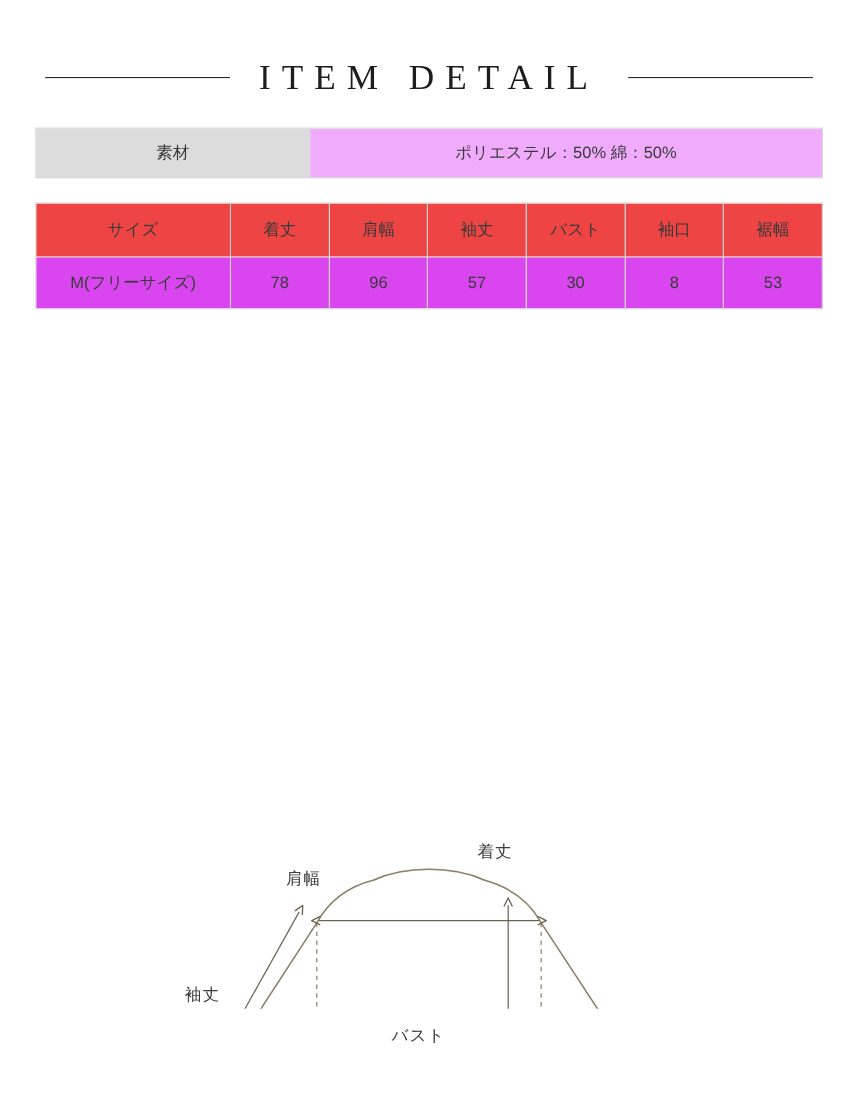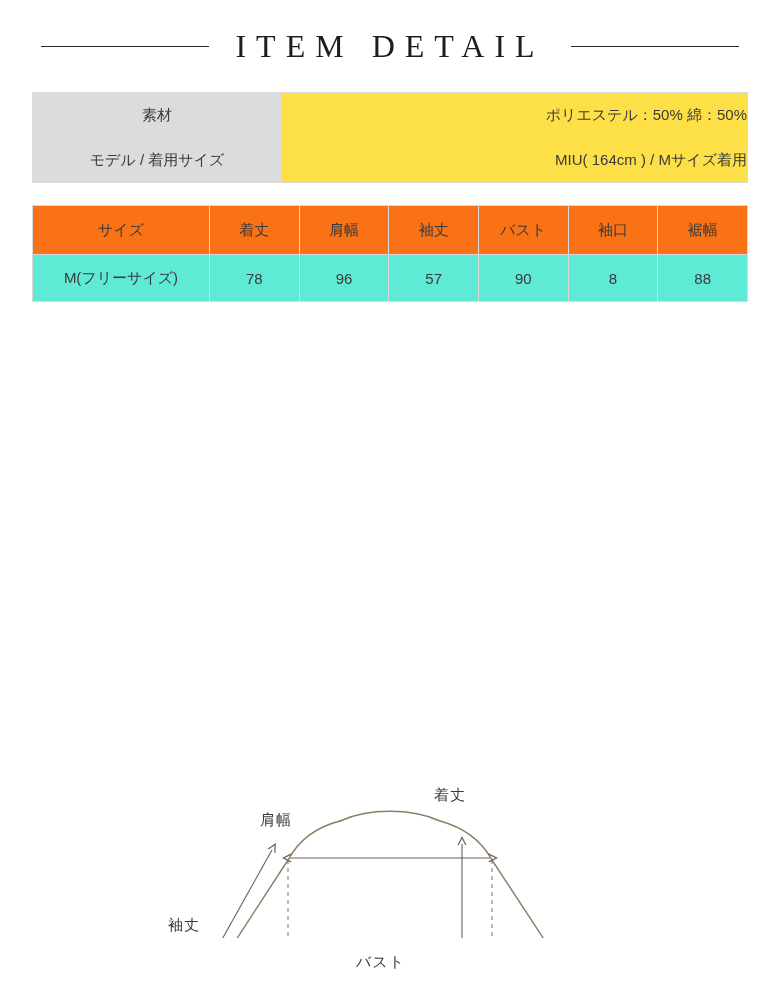--- a/index.html
+++ b/index.html
@@ -18,20 +18,21 @@
   }
 
   
   .header {
     display: flex;
     align-items: center;
     justify-content: center;
     height: 92px;
     padding: 0 41px;
     box-sizing: border-box;
+    margin-top: 24px;
   }
   .header .rule {
     flex: 1 1 auto;
     height: 1px;
     background: #2b2b2b;
   }
   .header .title {
     font-size: 32px;
     letter-spacing: 10px;
     font-weight: 400;
@@ -60,34 +61,33 @@
     padding: 0;
     height: 44px;
     vertical-align: middle;
   }
   .spec-table td.label {
     background: #dcdcdc;
     width: 248px;
     color: #3a3a3a;
   }
   .spec-table td.value {
-    background: #fde047;
-    text-align: right;
+    background: #f0abfc;
   }
 
   .size-table {
     margin-top: 22px;
   }
   .size-table th {
-    background: #f97316;
+    background: #ef4444;
     height: 48px;
   }
   .size-table td {
     height: 46px;
-    background: #5eead4;
+    background: #d946ef;
   }
   .size-table .first-col {
     width: 176px;
   }
 
   
   .diagram {
     position: relative;
     width: 780px;
     height: 600px;
@@ -112,24 +112,20 @@
   <div class="title">ITEM DETAIL</div>
   <div class="rule"></div>
 </div>
 
 <div class="table-wrap">
   <table class="spec-table">
     <tbody>
       <tr>
         <td class="label">素材</td>
         <td class="value">ポリエステル：50%  綿：50%</td>
-      </tr>
-      <tr>
-        <td class="label">モデル / 着用サイズ</td>
-        <td class="value">MIU( 164cm ) / Mサイズ着用</td>
       </tr>
     </tbody>
   </table>
 
   <table class="size-table">
     <thead>
       <tr>
         <th class="first-col">サイズ</th>
         <th>着丈</th>
         <th>肩幅</th>
@@ -138,23 +134,23 @@
         <th>袖口</th>
         <th>裾幅</th>
       </tr>
     </thead>
     <tbody>
       <tr>
         <td class="first-col">M(フリーサイズ)</td>
         <td>78</td>
         <td>96</td>
         <td>57</td>
-        <td>90</td>
+        <td>30</td>
         <td>8</td>
-        <td>88</td>
+        <td>53</td>
       </tr>
     </tbody>
   </table>
 </div>
 
 <div class="diagram">
 
   <svg width="780" height="600" viewBox="0 0 780 600">
     <defs>
       <marker id="arrowStart" markerWidth="9" markerHeight="9" refX="7" refY="4.5" orient="auto">

